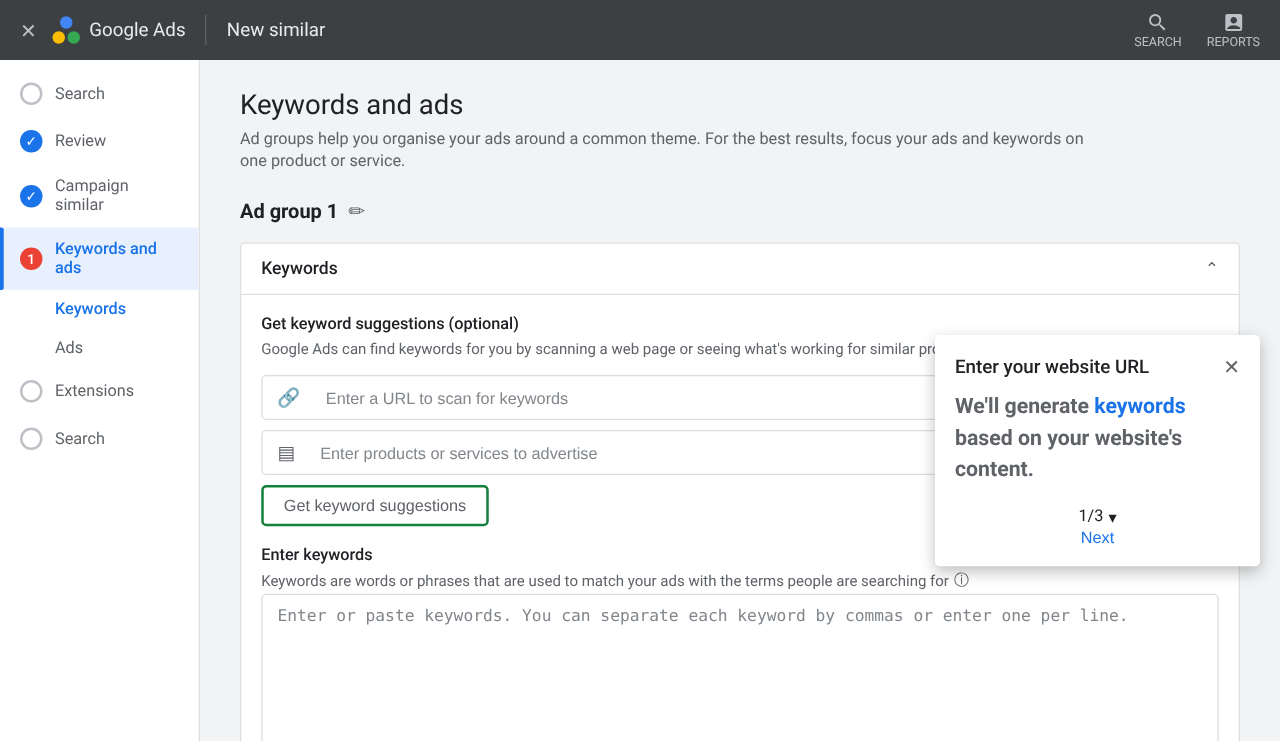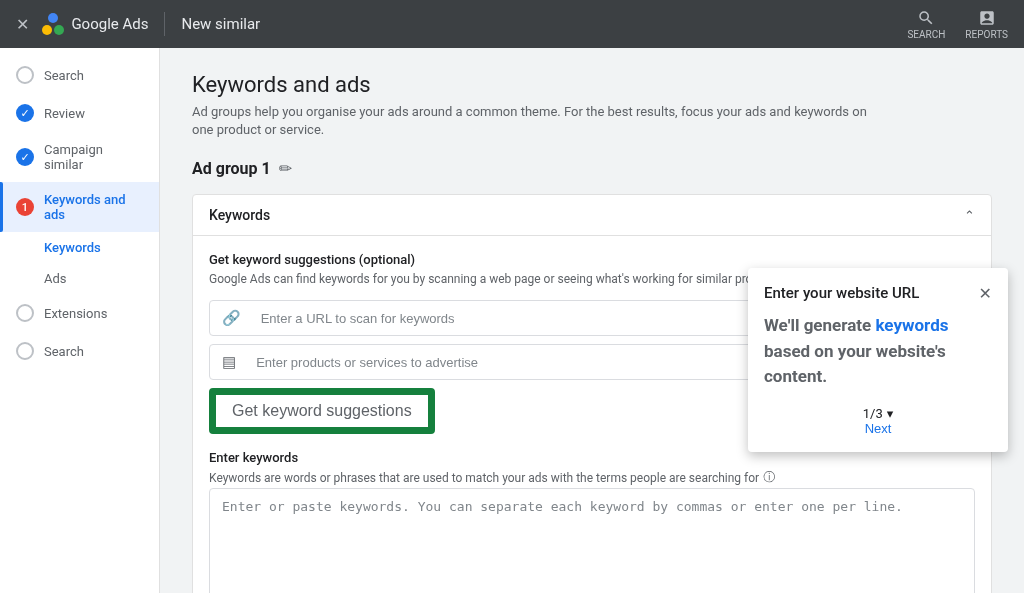--- a/index.html
+++ b/index.html
@@ -53,22 +53,22 @@
 
     .section-label { font-size: 13px; font-weight: 500; color: #202124; margin-bottom: 4px; }
     .section-desc { font-size: 12px; color: #5f6368; margin-bottom: 12px; line-height: 1.4; }
 
     .input-row { display: flex; align-items: center; border: 1px solid #dadce0; border-radius: 4px; padding: 8px 12px; gap: 8px; margin-bottom: 8px; background: #fff; }
     .input-row input { border: none; outline: none; flex: 1; font-size: 13px; color: #5f6368; background: transparent; margin-left: 12px; }
     .input-row input::placeholder { color: #80868b; }
     .input-icon { color: #5f6368; font-size: 15px; }
 
     .btn-suggestions {
-      border: 7px solid #15803d; background: #fff; color: #5f6368;
-      padding: 7px 16px; border-radius: 4px; font-size: 16px; cursor: pointer;
+      border: 2px solid #15803d; background: #fff; color: #5f6368;
+      padding: 7px 16px; border-radius: 4px; font-size: 13px; cursor: pointer;
       margin-bottom: 16px;
     }
 
     .enter-keywords-label { font-size: 13px; font-weight: 500; color: #202124; margin-bottom: 4px; }
     .enter-keywords-desc { font-size: 12px; color: #5f6368; margin-bottom: 2px; display: flex; align-items: center; gap: 4px; }
     .keywords-textarea {
       width: 100%; min-height: 140px; border: 1px solid #dadce0; border-radius: 4px;
       padding: 10px 12px; font-size: 13px; color: #5f6368; resize: vertical;
       background: #fff; outline: none;
     }

